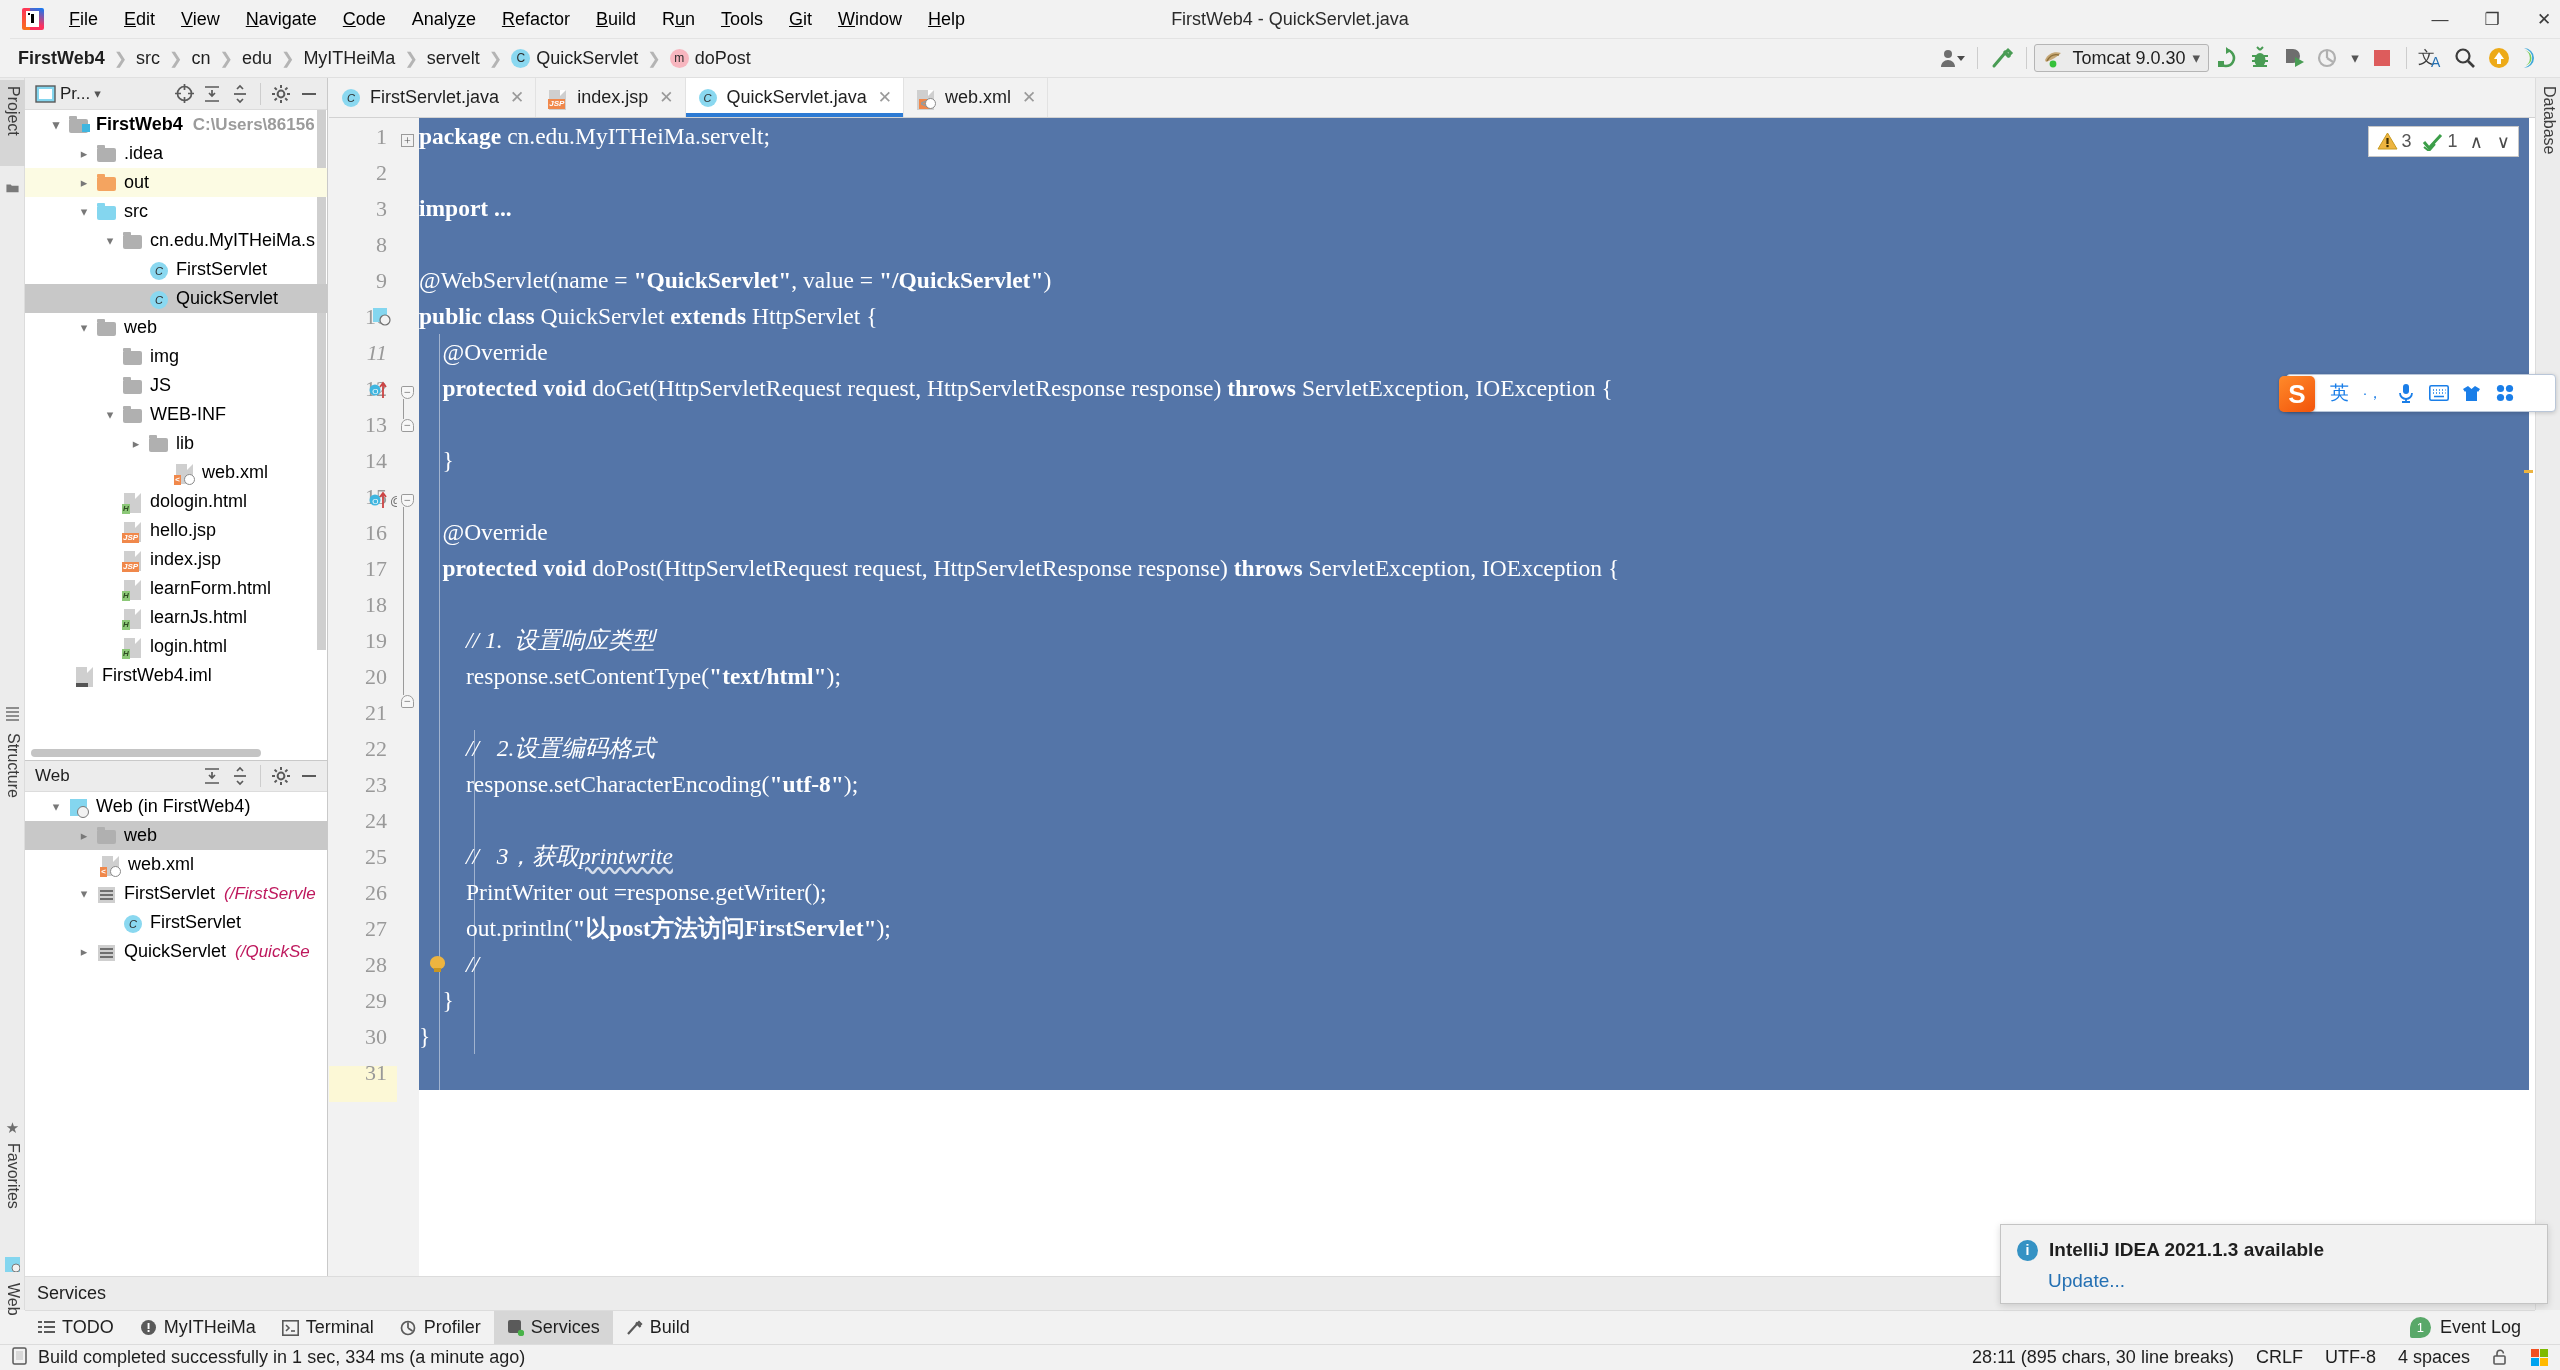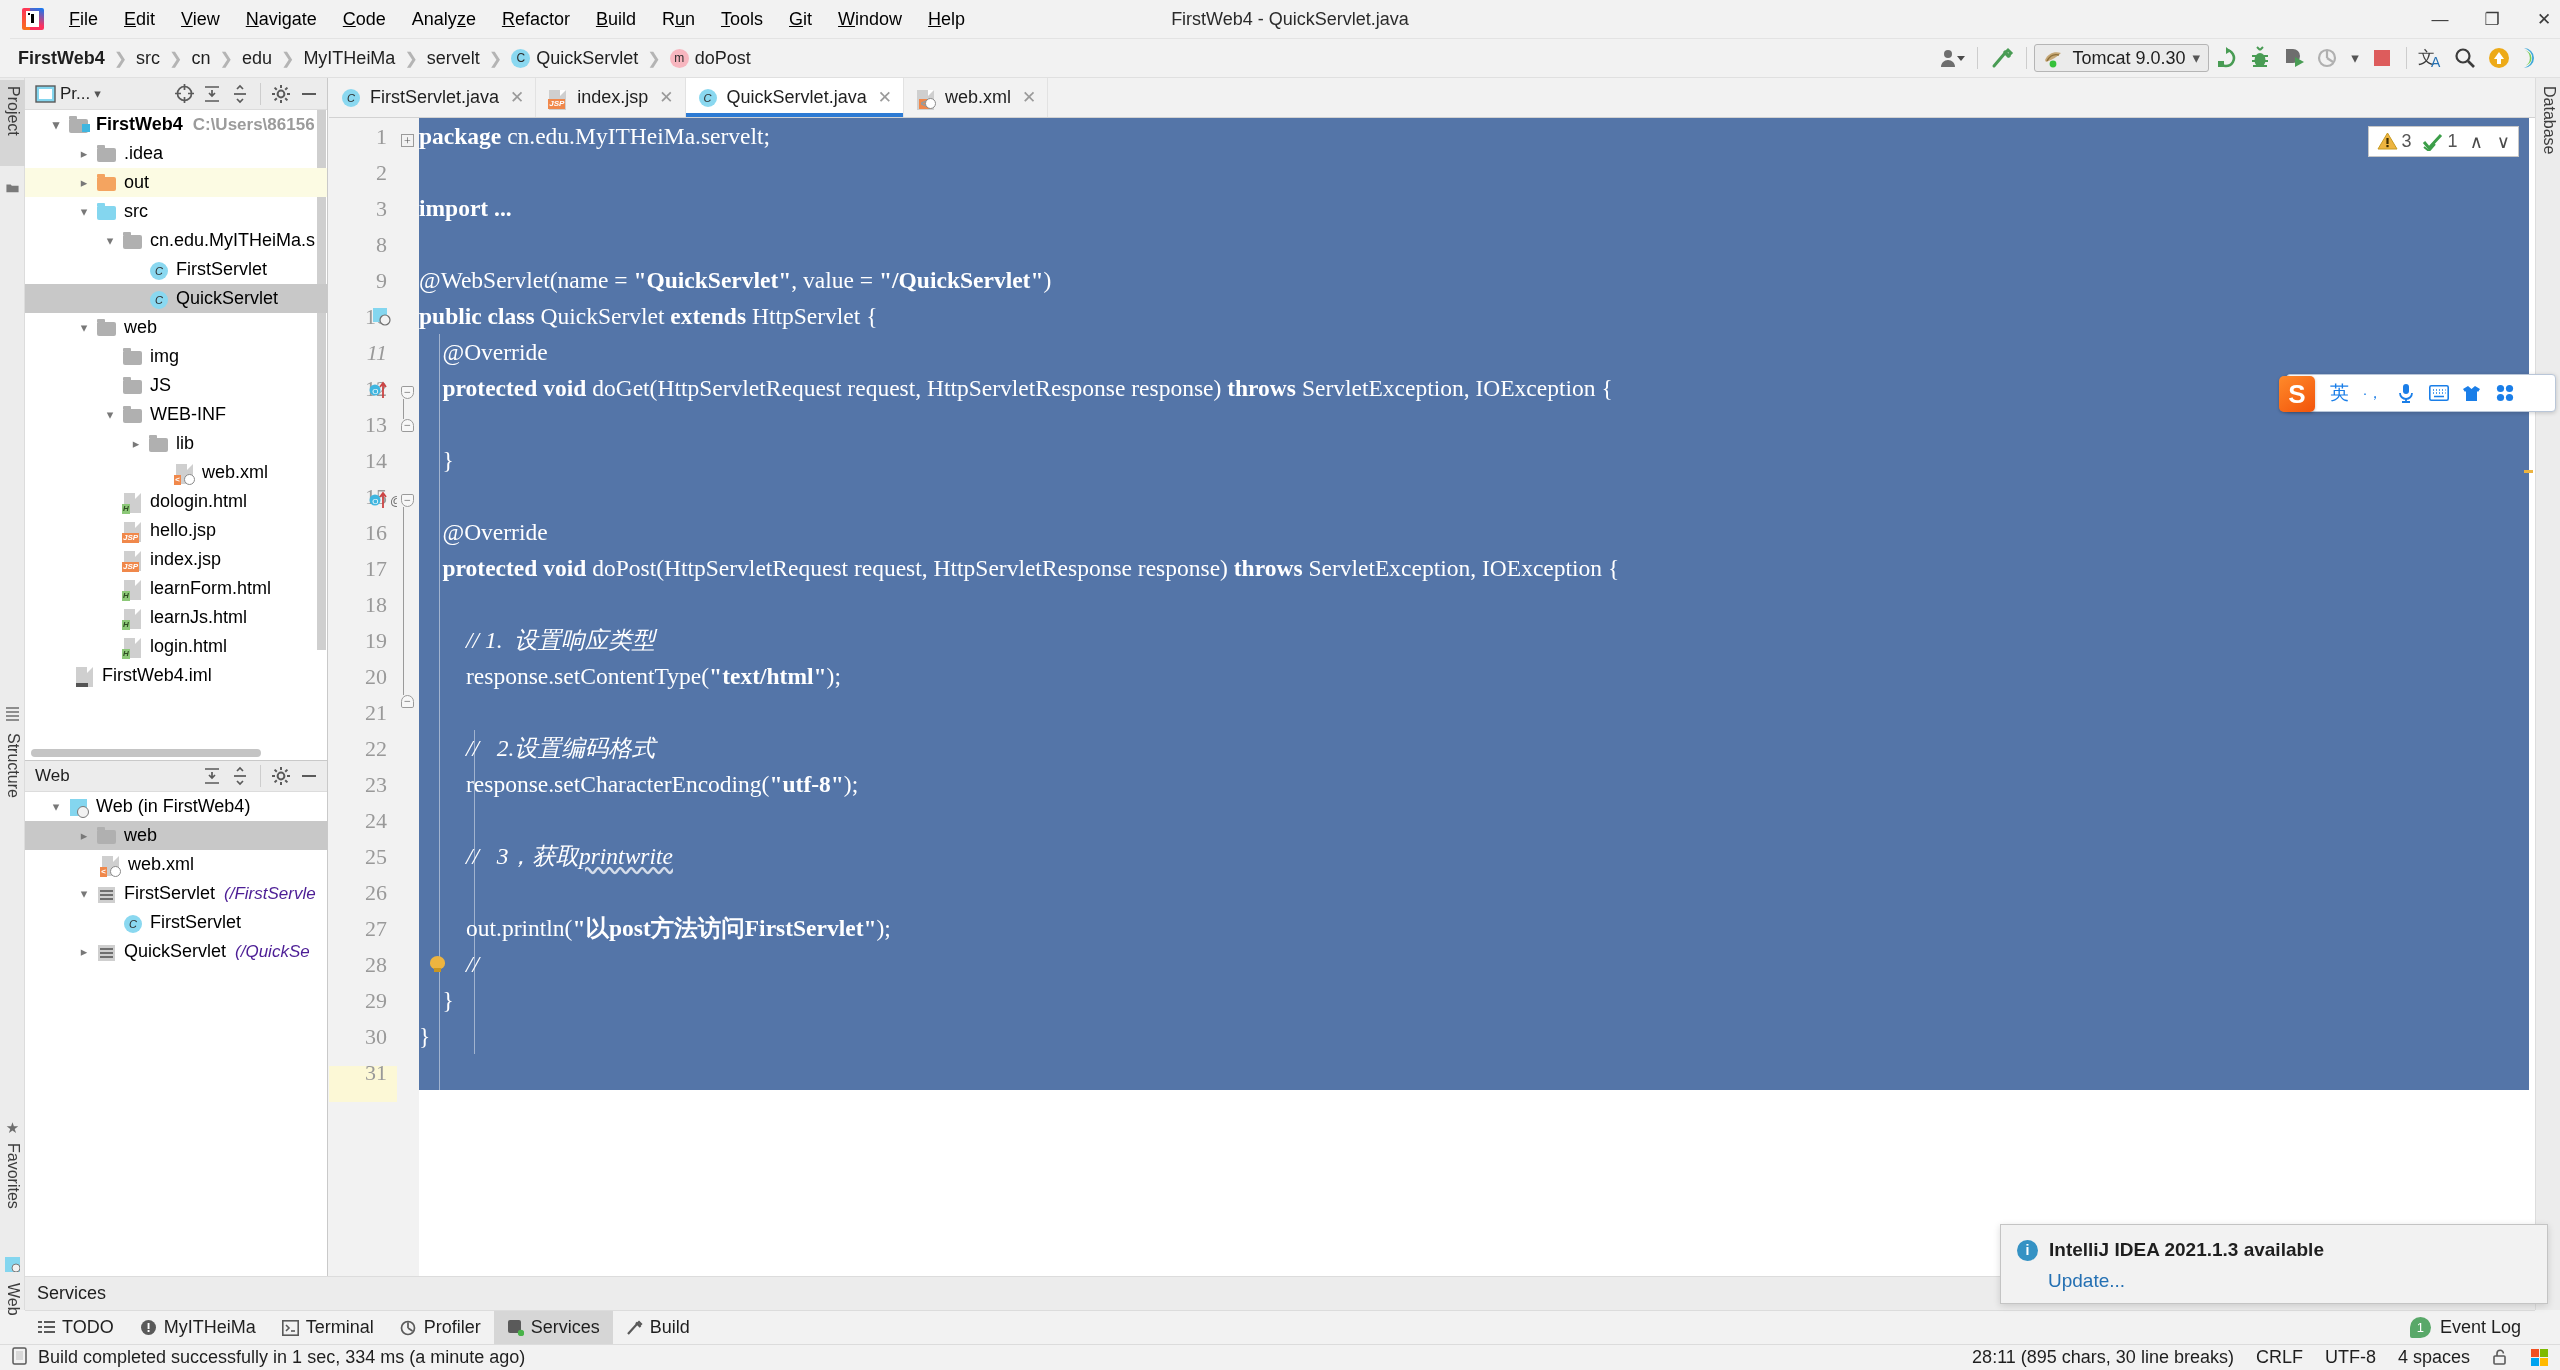--- a/index.html
+++ b/index.html
@@ -102,21 +102,21 @@
   .row {
     height:29px; display:flex; align-items:center; white-space:nowrap;
     font-family:"Liberation Sans", sans-serif; font-size:18px; color:#000;
     position:relative;
   }
   .row.sel { background:#c8c8c8; }
   .row.hl  { background:#fcfbe3; }
   .arrow { width:22px; height:29px; display:flex; align-items:center; justify-content:center; color:#787878; font-size:13px; flex:none;}
   .ficon { width:24px; height:24px; margin-right:5px; flex:none; position:relative; }
   .lbl-path { color:#9b9b9b; margin-left:10px; font-size:17px; }
-  .lbl-it { color:#4c1d95; font-style:italic; margin-left:9px; font-size:17px; }
+  .lbl-it { color:#be185d; font-style:italic; margin-left:9px; font-size:17px; }
   .row.b { font-weight:bold; }
 
   
   .fo { position:absolute; left:2px; top:6px; width:19px; height:14px; border-radius:1px 2px 2px 2px; background:#a9b7c6; }
   .fo::before { content:''; position:absolute; left:0; top:-3px; width:8px; height:3px; background:#a9b7c6; border-radius:1px 1px 0 0;}
   .fo.gray { background:#b0b0b0; } .fo.gray::before { background:#b0b0b0; }
   .fo.orange { background:#f4a460; } .fo.orange::before { background:#f4a460; }
   .fo.blue { background:#84d6ef; } .fo.blue::before { background:#84d6ef; }
   .cls { position:absolute; left:3px; top:4px; width:18px; height:18px; border-radius:50%; background:#8ad8f0;
          display:flex; align-items:center; justify-content:center; font-size:11px; color:#2b2b2b; font-family:"Liberation Sans", sans-serif;}
@@ -904,20 +904,21 @@
           <div class="codeline onsel" style="top:360px;"></div>
           <div class="codeline onsel" style="top:396px;">    @Override</div>
           <div class="codeline onsel" style="top:432px;">    <span class="kw">protected void</span> doPost(HttpServletRequest request, HttpServletResponse response) <span class="kw">throws</span> ServletException, IOException {</div>
           <div class="codeline onsel cmt" style="top:504px;">        // 1.  设置响应类型</div>
           <div class="codeline onsel" style="top:540px;">        response.setContentType(<span class="str">"text/html"</span>);</div>
           <div class="codeline onsel" style="top:576px;"></div>
           <div class="codeline onsel cmt" style="top:612px;">        //   2.设置编码格式</div>
           <div class="codeline onsel" style="top:648px;">        response.setCharacterEncoding(<span class="str">"utf-8"</span>);</div>
           <div class="codeline onsel" style="top:684px;"></div>
           <div class="codeline onsel cmt" style="top:720px;">        //   3，获取<span class="typo">printwrite</span></div>
+          <div class="codeline onsel" style="top:756px;">        PrintWriter out =response.getWriter();</div>
           <div class="codeline onsel" style="top:792px;">        out.println(<span class="str">"以post方法访问FirstServlet"</span>);</div>
           <div class="codeline onsel cmt" style="top:828px;">        //</div>
           <div class="codeline onsel" style="top:864px;">    }</div>
           <div class="codeline onsel" style="top:900px;">}</div>
           <div class="codeline" style="top:936px;"></div>
         </div>
 
         <div class="bulb" style="left:11px; top:838px;">
           <div class="b1"></div>
             <div class="b2"></div>

